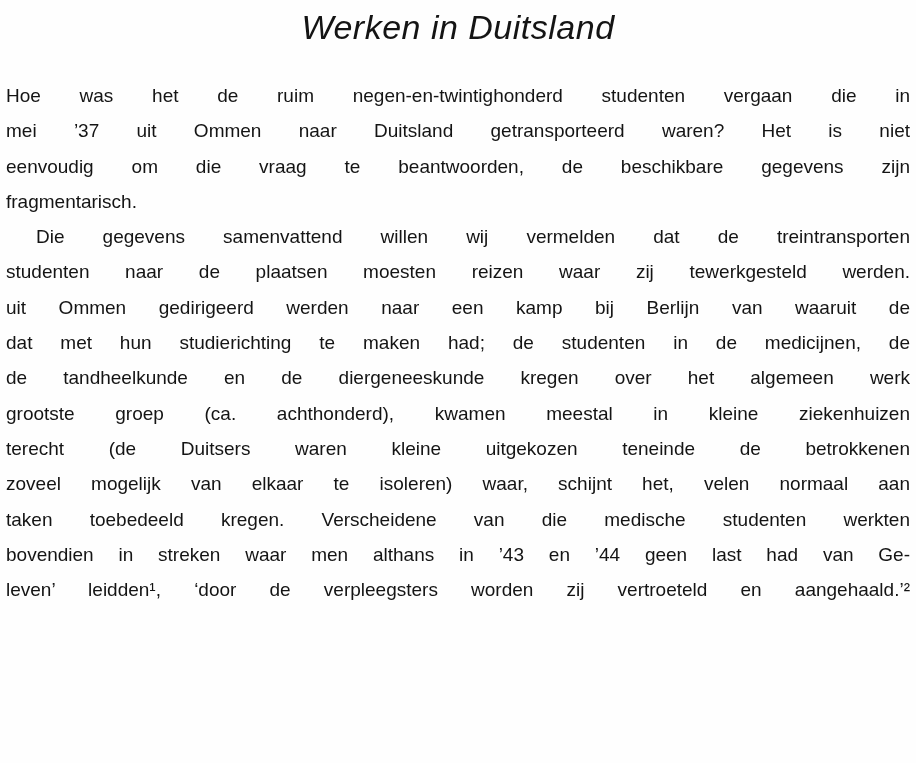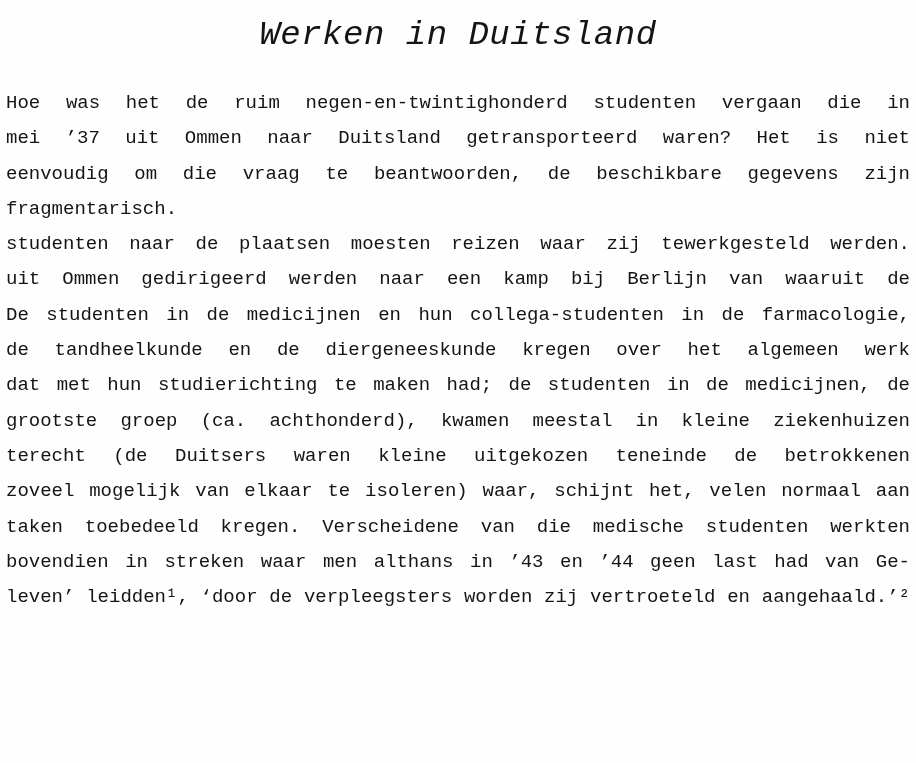--- a/index.html
+++ b/index.html
@@ -6,23 +6,23 @@
     margin: 0;
     padding: 0;
     background: #ffffff;
   }
   .page {
     position: relative;
     width: 916px;
     height: 763px;
     background: #fefefe;
     color: #141414;
-    font-family: Liberation Mono, monospace;
+    font-family: Liberation Sans, sans-serif;
     box-sizing: border-box;
-    padding: 8px 6px 0 6px;
+    padding: 0 6px 0 6px;
     overflow: hidden;
   }
   .title {
     text-align: center;
     font-style: italic;
     font-weight: normal;
     font-size: 34px;
     line-height: 46px;
     margin: 4px 0 0 0;
     letter-spacing: 0.5px;
@@ -60,25 +60,25 @@
   <div class="body-text">
 
     <div class="paragraph">
       <div class="line">Hoe was het de ruim negen-en-twintighonderd studenten vergaan die in</div>
       <div class="line">mei ’37 uit Ommen naar Duitsland getransporteerd waren? Het is niet</div>
       <div class="line">eenvoudig om die vraag te beantwoorden, de beschikbare gegevens zijn</div>
       <div class="line flush-left">fragmentarisch.</div>
     </div>
 
     <div class="paragraph">
+      <div class="line indented">Die gegevens samenvattend willen wij vermelden dat de treintransporten</div>
       <div class="line">studenten naar de plaatsen moesten reizen waar zij tewerkgesteld werden.</div>
       <div class="line">uit Ommen gedirigeerd werden naar een kamp bij Berlijn van waaruit de</div>
-      <div class="line">De studenten in de medicijnen en hun collega-studenten in de farmacologie,</div>
+      <div class="line">dat met hun studierichting te maken had; de studenten in de medicijnen, de</div>
       <div class="line">de tandheelkunde en de diergeneeskunde kregen over het algemeen werk</div>
-      <div class="line">dat met hun studierichting te maken had; de studenten in de medicijnen, de</div>
       <div class="line">grootste groep (ca. achthonderd), kwamen meestal in kleine ziekenhuizen</div>
       <div class="line">terecht (de Duitsers waren kleine uitgekozen teneinde de betrokkenen</div>
       <div class="line">zoveel mogelijk van elkaar te isoleren) waar, schijnt het, velen normaal aan</div>
       <div class="line">taken toebedeeld kregen. Verscheidene van die medische studenten werkten</div>
       <div class="line">bovendien in streken waar men althans in ’43 en ’44 geen last had van Ge-</div>
       <div class="line">leven’ leidden¹, ‘door de verpleegsters worden zij vertroeteld en aangehaald.’²</div>
     </div>
 
   </div>
 </div>

